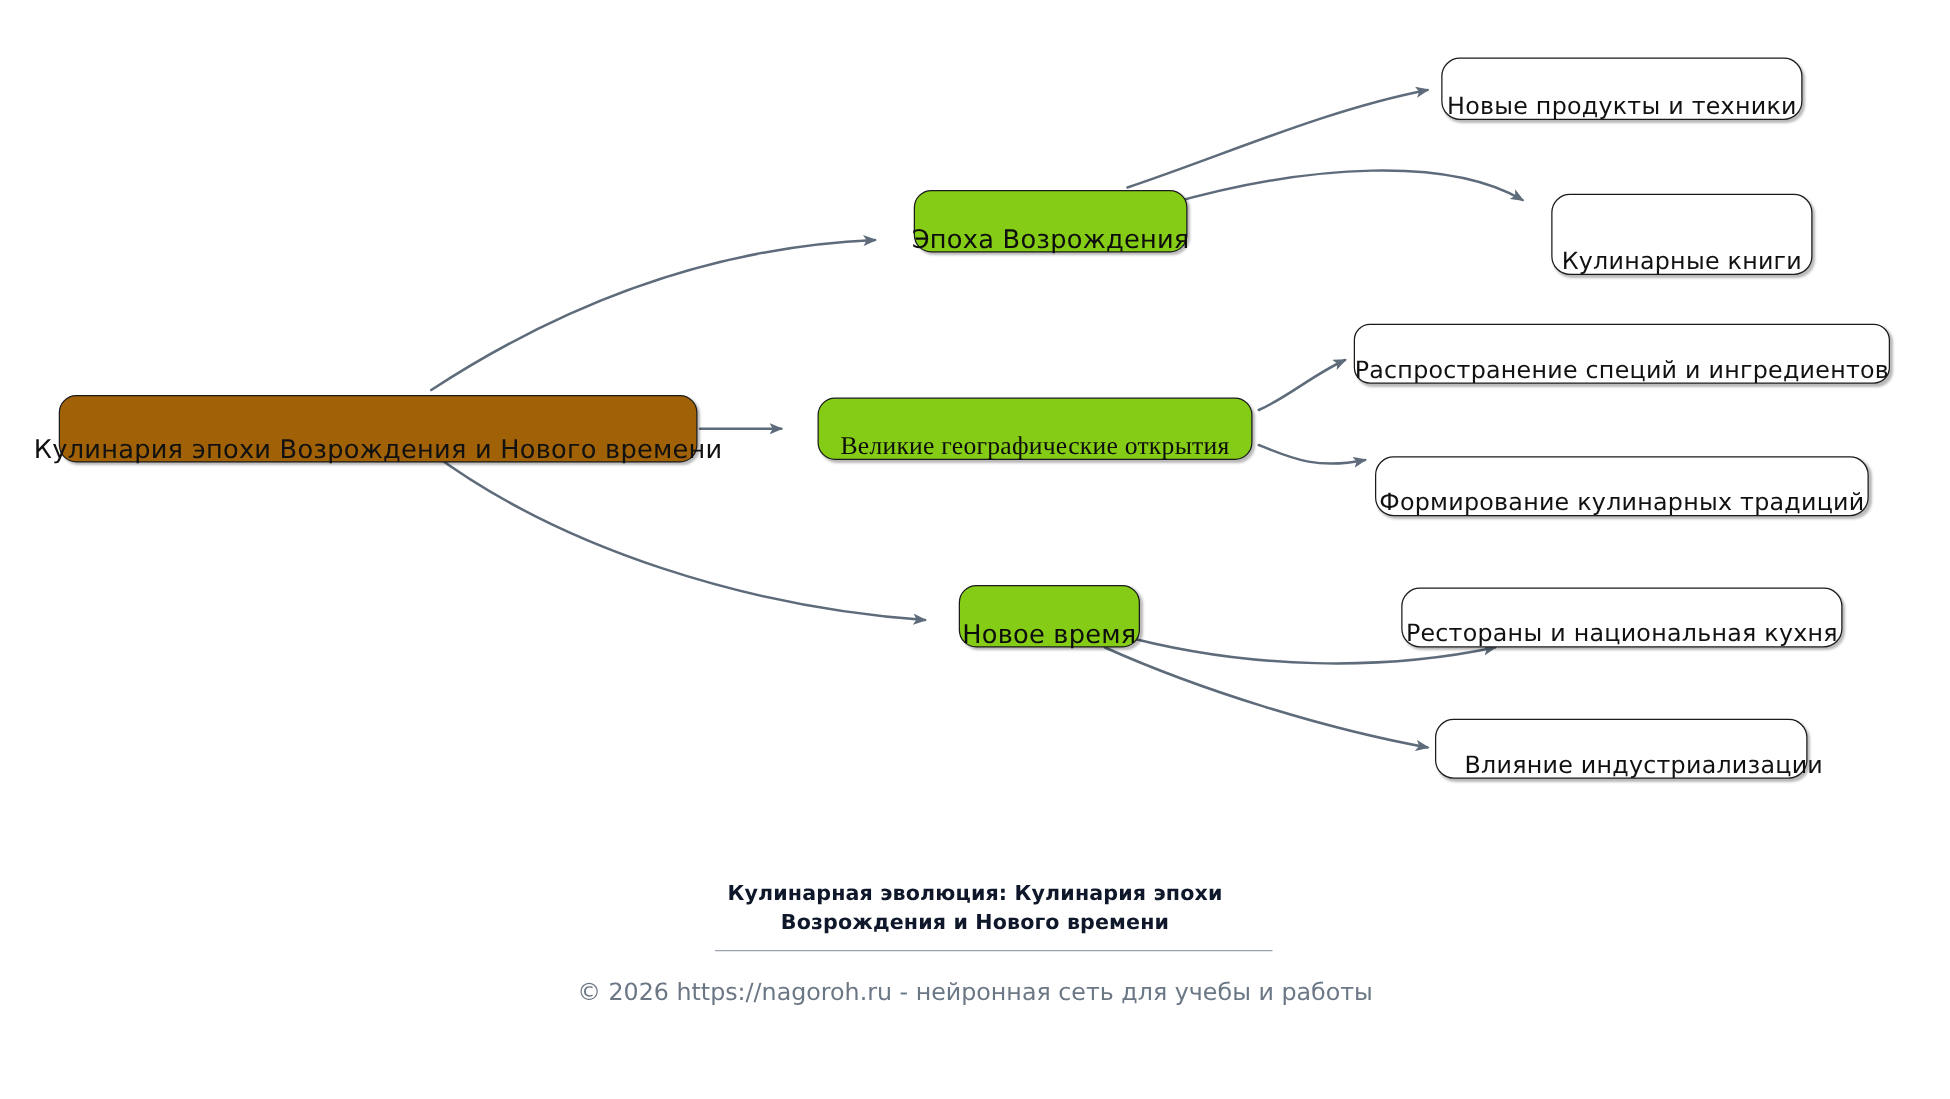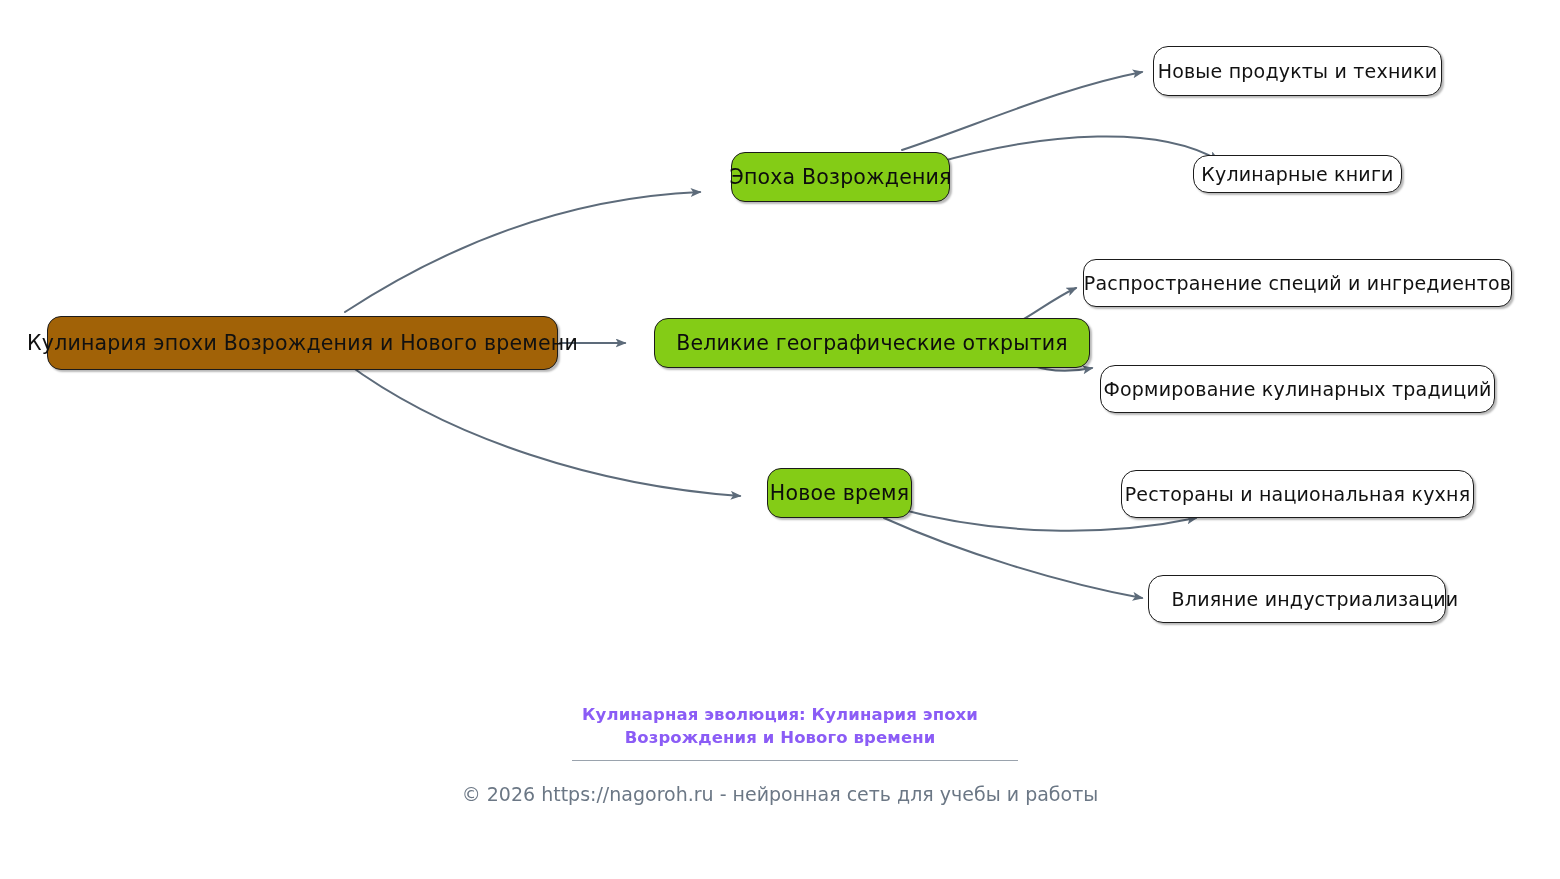--- a/index.html
+++ b/index.html
@@ -28,21 +28,21 @@
     left: 0;
     top: 0;
     width: 1560px;
     height: 879px;
     pointer-events: none;
   }
   .node {
     position: absolute;
     box-sizing: border-box;
     display: flex;
-    align-items: center;
+    align-items: flex-end;
     justify-content: center;
     border-radius: 14px;
     border: 1.6px solid #1b1b1b;
     white-space: nowrap;
     letter-spacing: 0.2px;
     box-shadow: 2px 2px 2px rgba(0,0,0,0.28);
   }
   .node-label {
     display: block;
     line-height: 1;
@@ -65,21 +65,21 @@
     border-radius: 15px;
   }
   .footer {
     position: absolute;
     left: 0;
     width: 1560px;
     text-align: center;
   }
   .footer-title {
     top: 703px;
-    color: #8b5cf6;
+    color: #0f172a;
     font-size: 16.5px;
     font-weight: bold;
     line-height: 1.42;
     letter-spacing: 0.1px;
   }
   .footer-rule {
     position: absolute;
     left: 572px;
     top: 760px;
     width: 446px;
@@ -131,25 +131,25 @@
   </div>
 
   <div class="node branch" style="left:711px; top:152px; width:219px; height:50px;">
     <span class="node-label">Эпоха Возрождения</span>
   </div>
 
   <div class="node leaf" style="left:1153px; top:46px; width:289px; height:50px;">
     <span class="node-label">Новые продукты и техники</span>
   </div>
 
-  <div class="node leaf" style="left:1193px; top:155px; width:209px; height:38px;">
+  <div class="node leaf" style="left:1241px; top:155px; width:209px; height:65px;">
     <span class="node-label">Кулинарные книги</span>
   </div>
 
-  <div class="node branch" style="left:634px; top:318px; width:436px; height:50px;">
+  <div class="node branch" style="left:634px; top:318px; width:348px; height:50px;font-family:Liberation Serif, serif;">
     <span class="node-label">Великие географические открытия</span>
   </div>
 
   <div class="node leaf" style="left:1083px; top:259px; width:429px; height:48px;border-radius:13px;">
     <span class="node-label">Распространение специй и ингредиентов</span>
   </div>
 
   <div class="node leaf" style="left:1100px; top:365px; width:395px; height:48px;">
     <span class="node-label">Формирование кулинарных традиций</span>
   </div>

